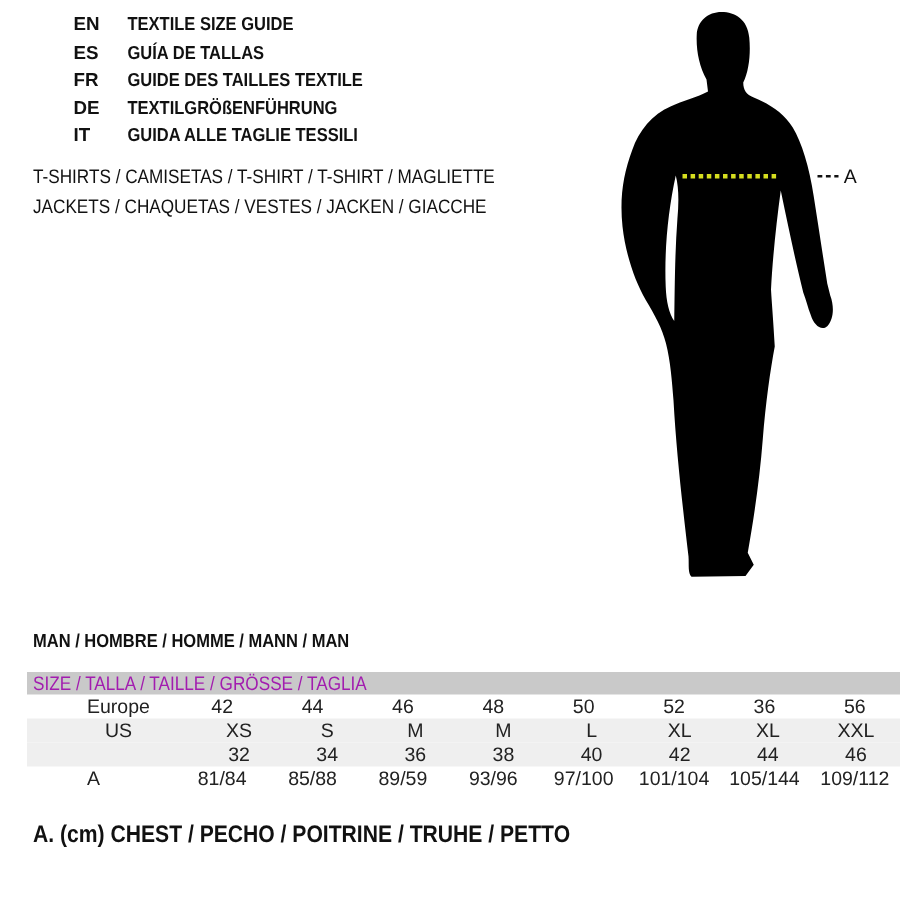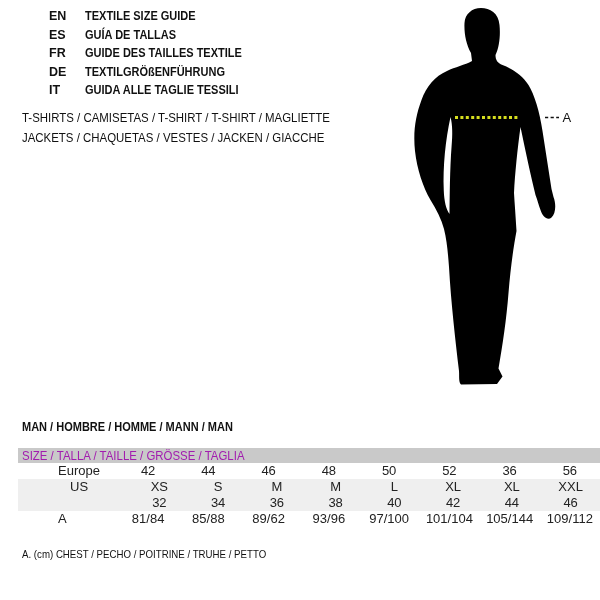--- a/index.html
+++ b/index.html
@@ -38,21 +38,21 @@
 
   
   .size-table{position:absolute;left:18px;top:448px;width:582px;font-size:13px;color:var(--table-ink);}
   .t-header{height:15px;line-height:15px;background:var(--header-bg);padding-left:4px;color:#a21caf;}
   .t-row{display:flex;height:16px;line-height:16px;align-items:center;}
   .t-row.shaded{background:var(--shaded-bg);padding-left:12px;}
   .t-label{flex:0 0 64px;padding-left:4px;text-align:left;margin-left:36px;}
   .t-cell{flex:1 1 0;text-align:center;}
 
   
-  .footnote{position:absolute;left:22px;top:548px;font-weight:normal;font-size:11px;}
+  .footnote{position:absolute;left:22px;top:548px;font-weight:bold;font-size:16px;}
 </style>
 </head>
 <body>
 
 <div class="page">
 
   <div class="lang-list">
     <div class="lang-row">
       <span class="lang-code">EN</span>
       <span class="cond">TEXTILE SIZE GUIDE</span>
@@ -161,21 +161,21 @@
       <div class="t-cell">38</div>
       <div class="t-cell">40</div>
       <div class="t-cell">42</div>
       <div class="t-cell">44</div>
       <div class="t-cell">46</div>
     </div>
     <div class="t-row">
       <div class="t-label">A</div>
       <div class="t-cell">81/84</div>
       <div class="t-cell">85/88</div>
-      <div class="t-cell">89/62</div>
+      <div class="t-cell">89/59</div>
       <div class="t-cell">93/96</div>
       <div class="t-cell">97/100</div>
       <div class="t-cell">101/104</div>
       <div class="t-cell">105/144</div>
       <div class="t-cell">109/112</div>
     </div>
   </div>
 
   <div class="footnote">
     <span class="cond">A. (cm) CHEST / PECHO / POITRINE / TRUHE / PETTO</span>

